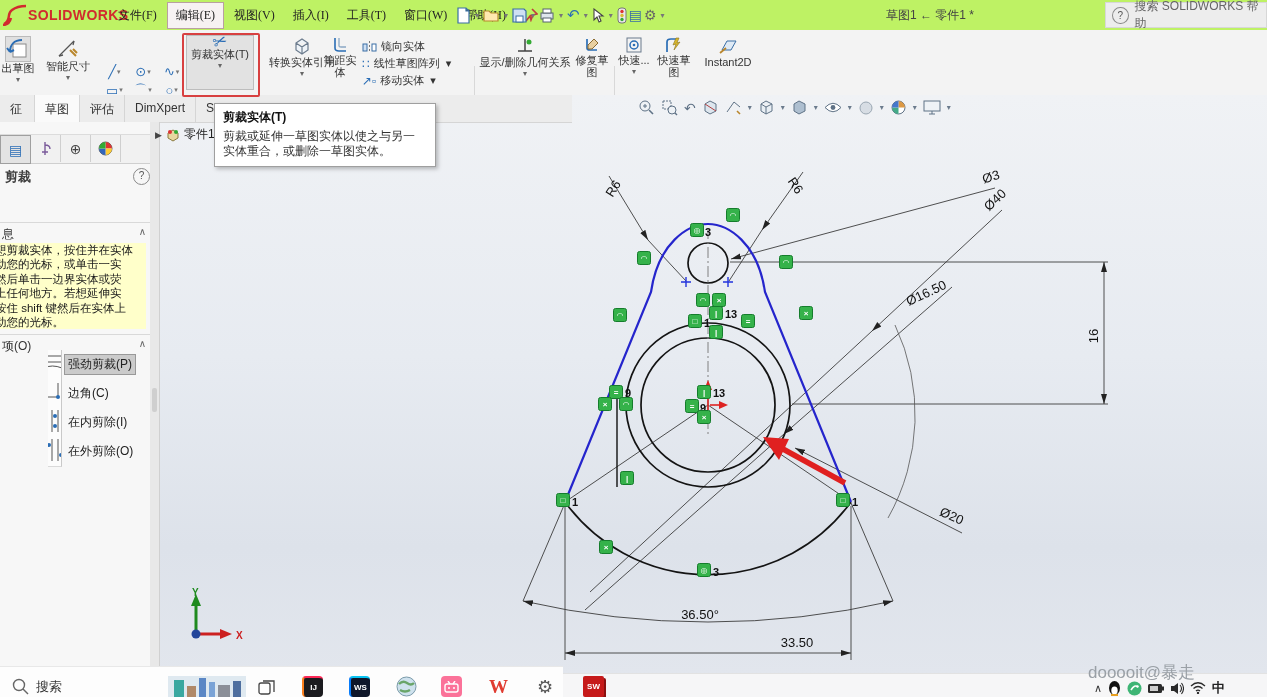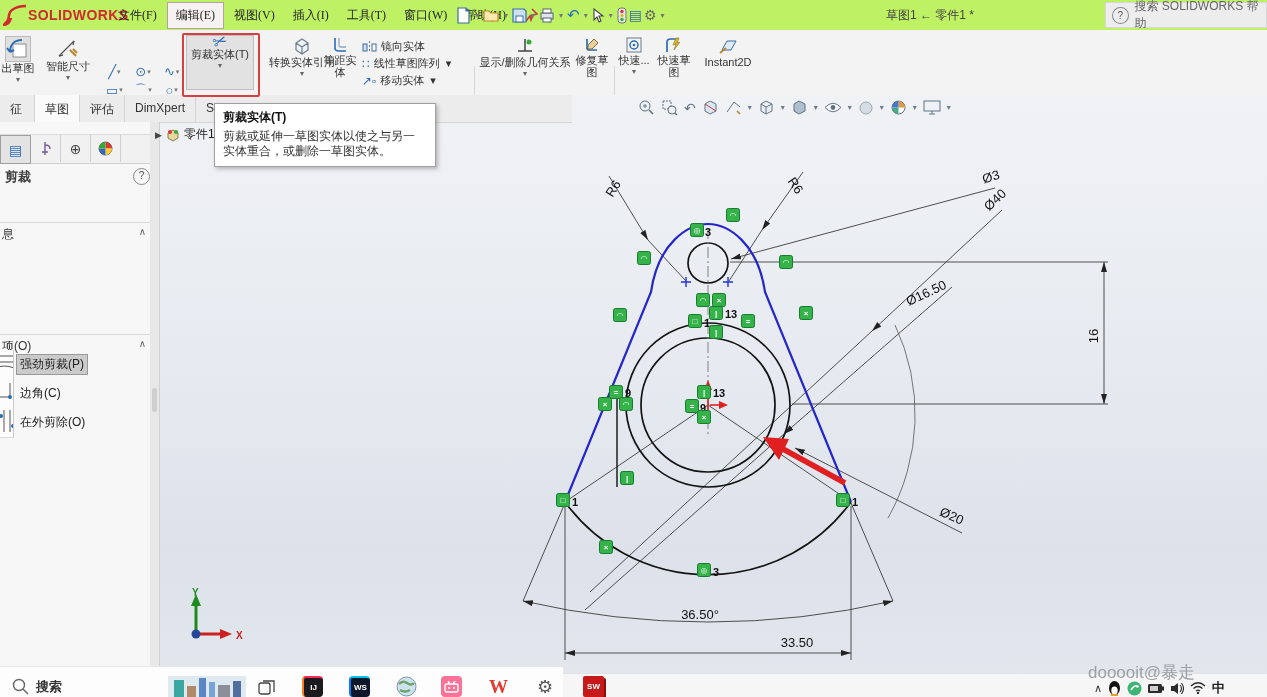--- a/index.html
+++ b/index.html
@@ -47,37 +47,37 @@
   .panel{position:absolute;left:0;top:122px;width:150px;height:553px;background:#f7f7f7;overflow:hidden;z-index:2;}
   .pmtabs{position:absolute;left:0;top:12px;width:150px;height:28px;background:#f1f1f1;border-top:1px solid #dcdcdc;border-bottom:1px solid #cfcfcf;display:flex;}
   .pmt{width:29px;height:27px;border-right:1px solid #cfcfcf;display:flex;align-items:center;justify-content:center;}
   .pmt.sel{background:#e3e3e3;border:1px solid #9f9f9f;}
   .pm-title{position:absolute;left:5px;top:46px;font-weight:bold;font-size:13px;color:#404040;}
   .pm-help{position:absolute;left:133px;top:46px;width:15px;height:15px;border:1px solid #8a8a8a;border-radius:50%;font-size:10px;text-align:center;line-height:14px;color:#555;font-weight:normal;}
   .pm-sec{position:absolute;left:0;width:150px;border-top:1px solid #d9d9d9;padding:3px 4px 2px 2px;box-sizing:border-box;color:#333;}
   .pm-sec .ar{float:right;color:#666;font-size:10px;}
   .infobox{position:absolute;left:0;top:121px;width:146px;height:86px;background:#ffffca;overflow:hidden;}
   .infobox .il{margin-left:-5px;white-space:nowrap;font-size:11.5px;line-height:14.4px;color:#1a1a1a;}
-  .opts{position:absolute;left:0;top:228px;width:150px;}
+  .opts{position:absolute;left:0;top:228px;width:150px;padding-left:48px;}
   .optrow{display:flex;align-items:center;height:29px;}
   .optico{width:13px;height:29px;border-right:1px solid #c9c9c9;border-bottom:1px solid #d9d9d9;overflow:hidden;flex:none;background:#fcfcfc;}
   .optlab{margin-left:3px;padding:1px 3px;color:#222;white-space:nowrap;}
   .optlab.sel{background:#cbcbcb;outline:1px solid #999;}
   .pdivider{position:absolute;left:150px;top:122px;width:9px;height:553px;background:#e8e8e8;border-right:1px solid #d0d0d0;z-index:2;}
   .grip{position:absolute;left:2px;top:266px;width:5px;height:24px;background:#cfcfcf;border-radius:2px;}
   
   #gsvg{position:absolute;left:159px;top:95px;z-index:1;}
   .dimtxt{fill:#111;font-size:13px;font-family:"Liberation Sans","DejaVu Sans",sans-serif;}
   .bnum{fill:#111;font-size:11px;font-weight:bold;}
   .bdg rect{fill:#35b24a;stroke:#157d2c;stroke-width:1;}
   .bdg text{fill:#fff;font-size:8px;font-weight:bold;text-anchor:middle;}
   
   .tbwhite{position:absolute;left:0;top:666px;width:563px;height:31px;background:#fdfdfd;border-top:1px solid #e8e8e8;z-index:4;}
   .taskbar{position:absolute;left:0;top:673px;width:1267px;height:24px;background:#f6f6f7;border-top:1px solid #e2e2e2;z-index:3;}
-  .tb-search{position:absolute;left:36px;top:678px;color:#333;font-size:13px;z-index:5;font-weight:bold;}
+  .tb-search{position:absolute;left:36px;top:678px;color:#333;font-size:13px;z-index:5;}
   .tbicon{position:absolute;top:676px;z-index:5;}
   .watermark{position:absolute;left:1088px;top:661px;color:#9aa0a6;font-size:17px;z-index:6;}
   .tray{position:absolute;left:1094px;top:679px;display:flex;align-items:center;gap:6px;z-index:6;color:#222;}
   .appsq{width:21px;height:21px;border-radius:4px;display:flex;align-items:center;justify-content:center;color:#fff;font-size:8px;font-weight:bold;}
 </style>
 </head>
 <body>
 
 <div id="root">
 
@@ -552,36 +552,52 @@
           <path d="M7.5,14 A6.5,6.5 0 0 1 1,7.5 L7.5,7.5 z" fill="#36b"></path>
           <path d="M1,7.5 A6.5,6.5 0 0 1 7.5,1 L7.5,7.5 z" fill="#3a3"></path>
         </svg>
       </div>
     </div>
     <div class="pm-title">剪裁</div>
     <div class="pm-help">?</div>
     <div class="pm-sec" style="top:100px">
       <span>息</span><span class="ar">∧</span>
     </div>
+    <div class="infobox">
+      <div class="il">想剪裁实体，按住并在实体</div>
+      <div class="il">动您的光标，或单击一实</div>
+      <div class="il">然后单击一边界实体或荧</div>
+      <div class="il">上任何地方。若想延伸实</div>
+      <div class="il">按住 shift 键然后在实体上</div>
+      <div class="il">动您的光标。</div>
+    </div>
     <div class="pm-sec" style="top:212px">
       <span>项(O)</span><span class="ar">∧</span>
     </div>
     <div class="opts">
       <div class="optrow">
         <div class="optico"><svg width="22" height="26" viewBox="0 0 22 26">
               <path d="M-4,6 H14 M-4,12 H14 M-4,18 Q4,14 14,18" stroke="#555" fill="none"></path>
             </svg></div>
         <div class="optlab sel">强劲剪裁(P)</div>
       </div>
       <div class="optrow">
         <div class="optico"><svg width="22" height="26" viewBox="0 0 22 26">
               <path d="M-4,18 H10 L10,4" stroke="#555" fill="none"></path>
               <circle cx="10" cy="18" r="2" fill="#2a6db5"></circle>
             </svg></div>
         <div class="optlab">边角(C)</div>
+      </div>
+      <div class="optrow">
+        <div class="optico"><svg width="22" height="26" viewBox="0 0 22 26">
+              <path d="M4,2 V24 M10,2 V24" stroke="#555"></path>
+              <circle cx="7" cy="8" r="2" fill="#2a6db5"></circle>
+              <circle cx="7" cy="18" r="2" fill="#2a6db5"></circle>
+            </svg></div>
+        <div class="optlab">在内剪除(I)</div>
       </div>
       <div class="optrow">
         <div class="optico"><svg width="22" height="26" viewBox="0 0 22 26">
               <path d="M4,2 V24 M10,2 V24" stroke="#555"></path>
               <circle cx="1" cy="8" r="2" fill="#2a6db5"></circle>
               <circle cx="13" cy="18" r="2" fill="#2a6db5"></circle>
             </svg></div>
         <div class="optlab">在外剪除(O)</div>
       </div>
     </div>

